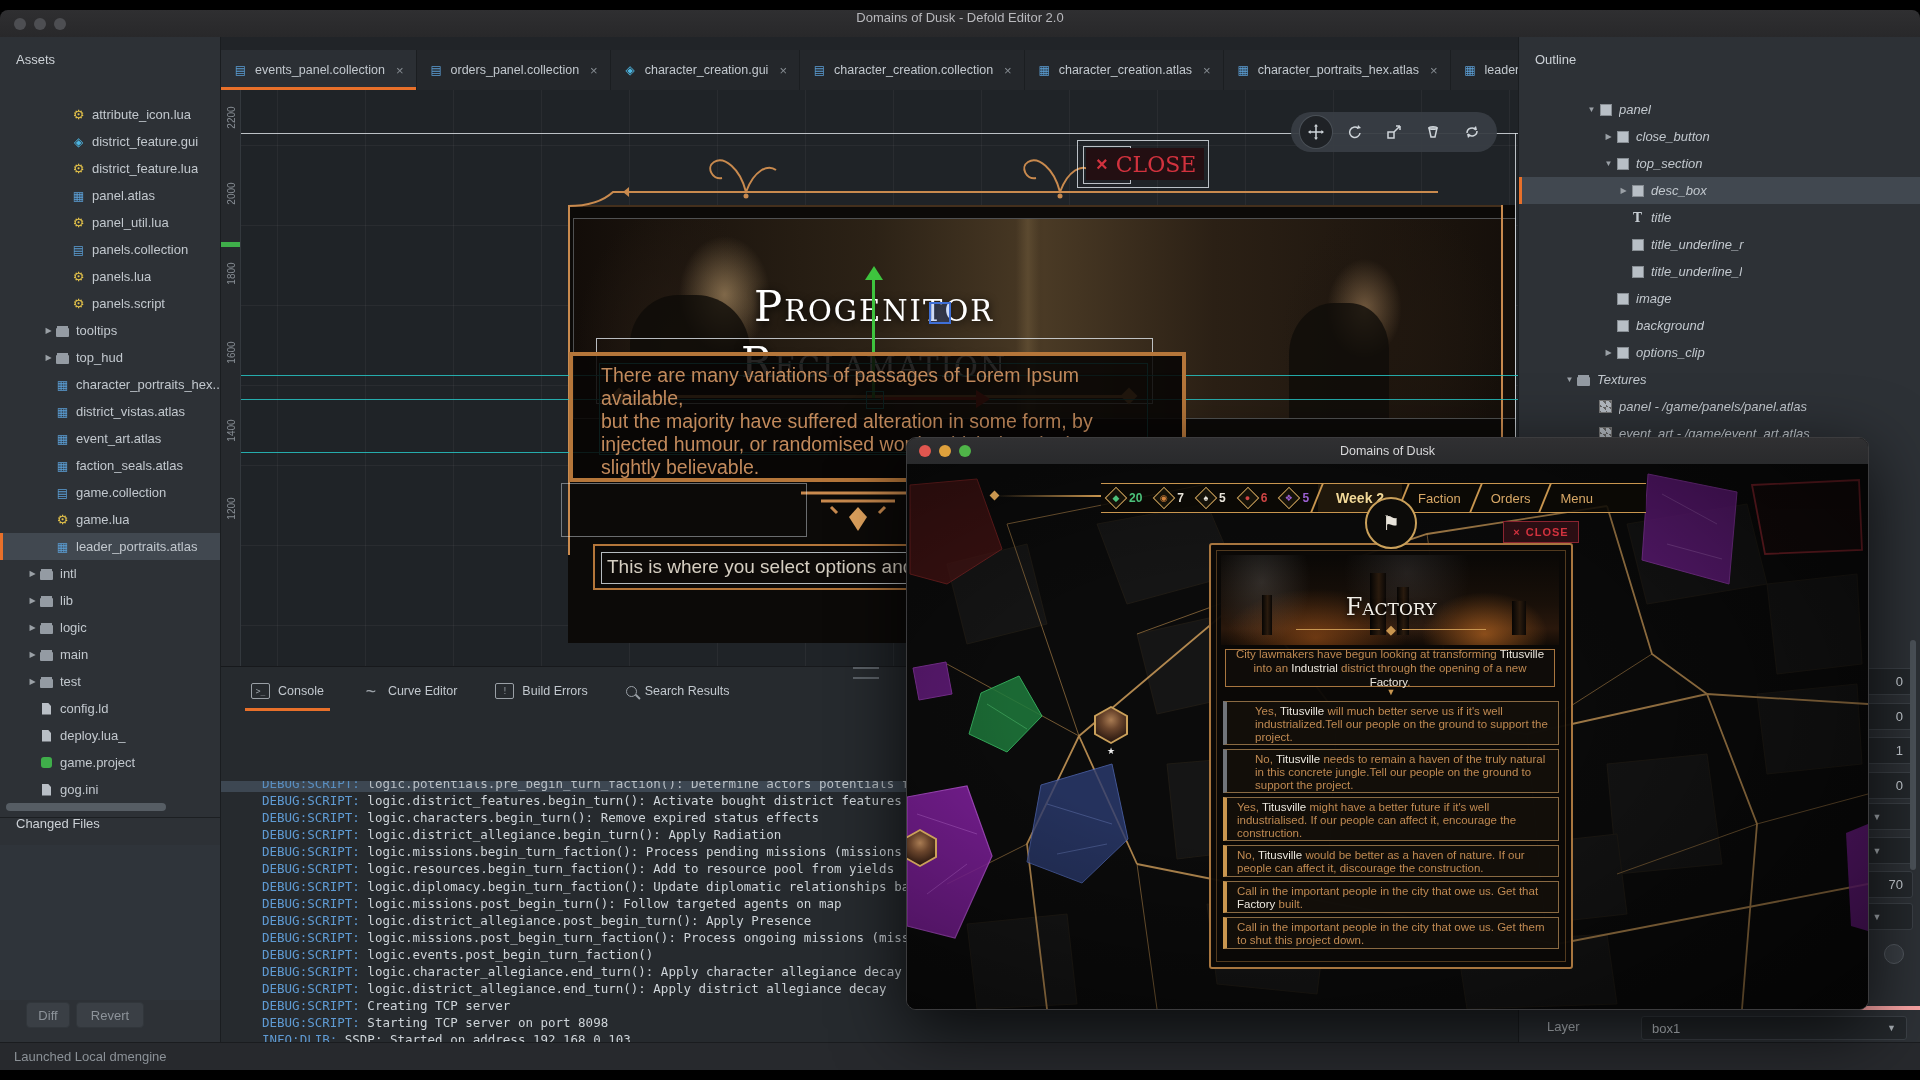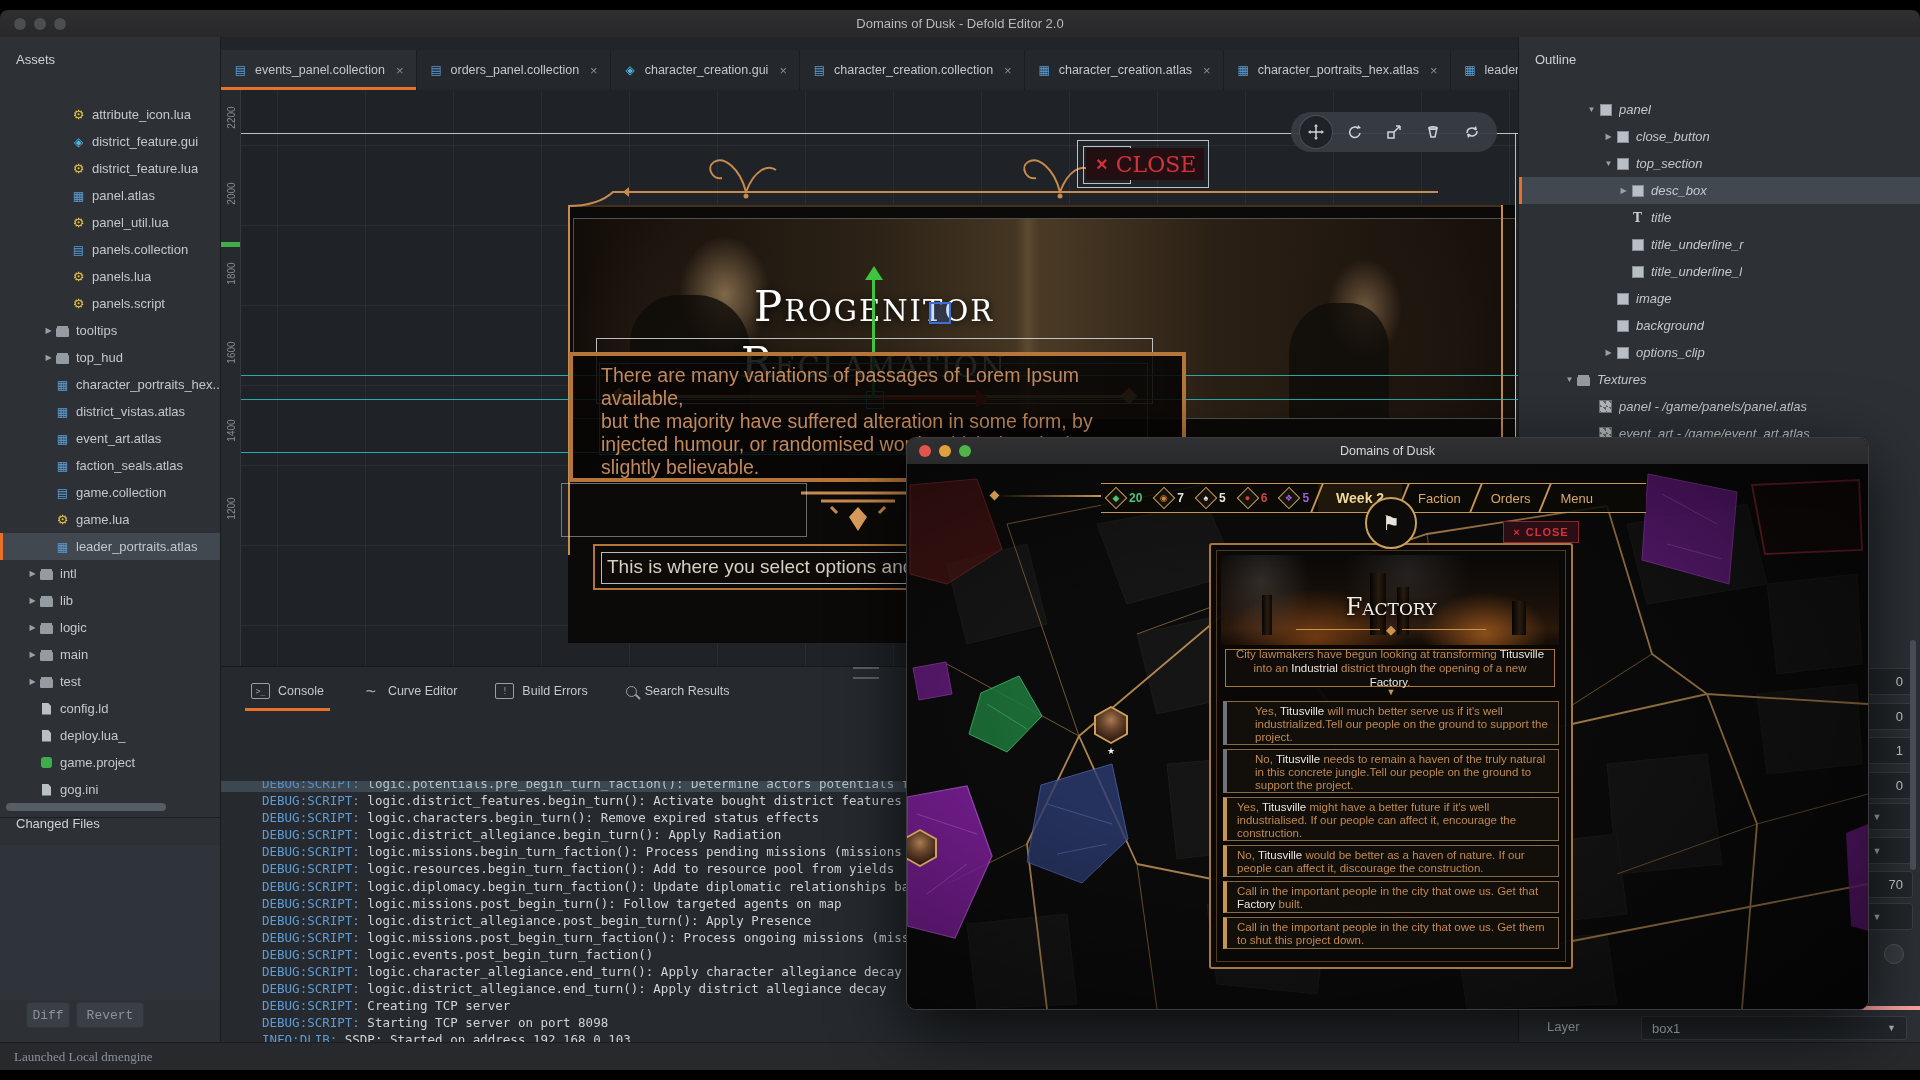--- a/index.html
+++ b/index.html
@@ -2,21 +2,21 @@
 <html><head>
 <meta charset="utf-8">
 <style>
   html,body{margin:0;padding:0;background:#000;}
   #root{position:relative;width:1920px;height:1080px;background:#000;overflow:hidden;
         font-family:"Liberation Sans","DejaVu Sans",sans-serif;color:#c6ccd2;font-size:13px;}
   .abs{position:absolute;}
 
   
   #titlebar{left:0;top:10px;width:1920px;height:27px;background:linear-gradient(#2f2f31,#28282a);
-            border-radius:8px 8px 0 0;display:flex;align-items:center;justify-content:center;color:#b9b9bd;}
+            border-radius:8px 8px 0 0;display:flex;align-items:flex-start;justify-content:center;color:#b9b9bd;}
   .lights{position:absolute;left:14px;top:8px;display:flex;gap:8px;}
   .light{width:12px;height:12px;border-radius:50%;background:#4d4e52;}
   #main{left:0;top:37px;width:1920px;height:1005px;background:#24272b;}
 
   
   #sidebar{left:0;top:0;width:220px;height:1005px;background:#2d3136;border-right:1px solid #1a1d20;}
   .panel-header{position:absolute;left:16px;top:15px;color:#ccd1d6;font-size:13px;}
   #asset-tree{position:absolute;left:0;top:64px;right:0;height:701px;overflow:hidden;}
   .tree-row{position:relative;height:27px;display:flex;align-items:center;white-space:nowrap;}
   .tree-row.sel{background:#414850;}
@@ -36,21 +36,21 @@
       box-shadow:0 -3px 0 -1px #949ba3;align-self:flex-end;margin-bottom:1px;}
   .ic-file::after{content:"";width:9px;height:12px;background:#b9bfc6;
       clip-path:polygon(0 0,65% 0,100% 30%,100% 100%,0 100%);}
   .ic-project::after{content:"";width:11px;height:11px;background:#3fae4a;border-radius:3px;}
   .ic-tex::after{content:"";width:11px;height:11px;border:1px solid #777;
       background:linear-gradient(45deg,#666 25%,#b5bbc2 25%,#b5bbc2 75%,#666 75%);background-size:6px 6px;}
   #hscroll{left:6px;top:766px;width:160px;height:8px;border-radius:4px;background:#565d64;}
   #changed-divider{left:0;top:780px;width:220px;height:1px;background:#1c1f22;}
   #changed-files-area{left:0;top:808px;width:220px;height:155px;background:#2f343a;}
   .btn{position:absolute;height:24px;background:#3a3f45;border:1px solid #31363b;border-radius:4px;
-       color:#8d939a;display:flex;align-items:center;justify-content:center;font-size:13px;font-family:Liberation Mono, monospace;}
+       color:#8d939a;display:flex;align-items:center;justify-content:center;font-size:13px;}
 
   
   #tabbar{left:221px;top:0;width:1297px;height:53px;background:#212428;display:flex;align-items:flex-end;}
   .tab{height:40px;display:flex;align-items:center;padding:0 12px;gap:7px;background:#24272b;
        border-right:1px solid #1b1e21;font-size:12.5px;color:#c2c8ce;position:relative;white-space:nowrap;}
   .tab.active{background:#2b2f34;}
   .tab.active::after{content:"";position:absolute;left:0;right:0;bottom:0;height:3px;background:#e8702a;}
   .tab .x{color:#868c92;margin-left:4px;font-size:13px;}
   #tab-overflow{margin-left:10px;margin-bottom:12px;color:#9aa0a6;font-size:10px;}
 
@@ -114,21 +114,21 @@
   .pcell.color{background:transparent;border:none;justify-content:flex-end;}
   .pcell.color::after{content:"";width:18px;height:18px;border-radius:50%;background:#3a3f45;border:1px solid #555b62;}
   #rscroll{position:absolute;left:391px;top:603px;width:6px;height:230px;border-radius:3px;background:#4d535a;}
   #layer-row{position:absolute;left:0;top:969px;width:402px;height:36px;background:#2d3136;border-top:4px solid #fca5a5;}
   #layer-box{position:absolute;left:122px;top:6px;width:266px;height:24px;background:#24282c;border:1px solid #3c4147;
        border-radius:3px;display:flex;align-items:center;padding:0 10px;box-sizing:border-box;color:#c6ccd2;}
   #layer-box .dd{margin-left:auto;color:#aab0b6;font-size:9px;}
 
   
   #statusbar{left:0;top:1042px;width:1920px;height:28px;background:#27292d;border-top:1px solid #1a1c1f;
-       display:flex;align-items:center;padding-left:14px;color:#8b9197;box-sizing:border-box;font-family:Liberation Serif, serif;}
+       display:flex;align-items:center;padding-left:14px;color:#8b9197;box-sizing:border-box;}
 
   
   #gamewin{left:906px;top:437px;width:961px;height:571px;border-radius:10px;overflow:hidden;
        box-shadow:0 20px 70px rgba(0,0,0,.75);border:1px solid #3c3c3e;background:#0b0b0b;z-index:60;}
   #gw-titlebar{position:absolute;left:0;top:0;width:100%;height:26px;background:linear-gradient(#303032,#292a2c);
        display:flex;align-items:center;justify-content:center;color:#d8d8da;font-size:12.5px;}
   #gw-titlebar .lights{top:7px;left:12px;}
   #gw-titlebar .light{width:12px;height:12px;}
   .lr{background:#e0564f!important;} .ly{background:#dfa13c!important;} .lg{background:#4fb548!important;}
   #map{position:absolute;left:0;top:26px;width:961px;height:545px;}

